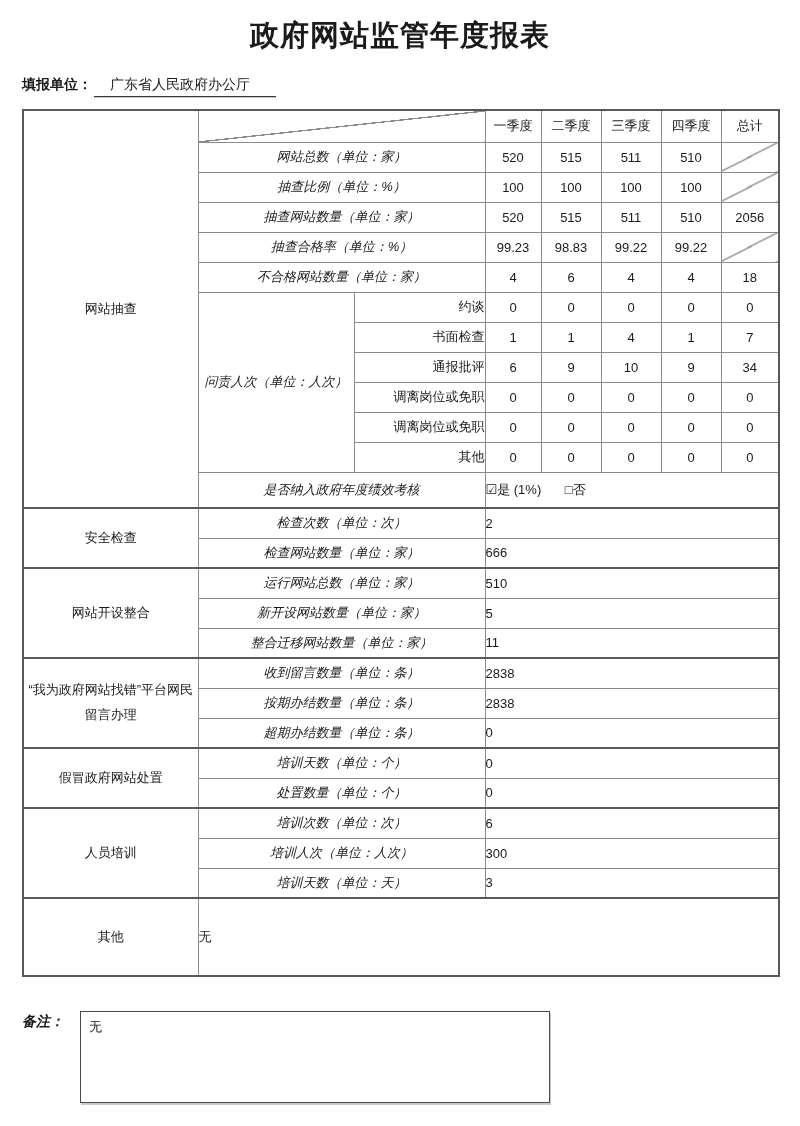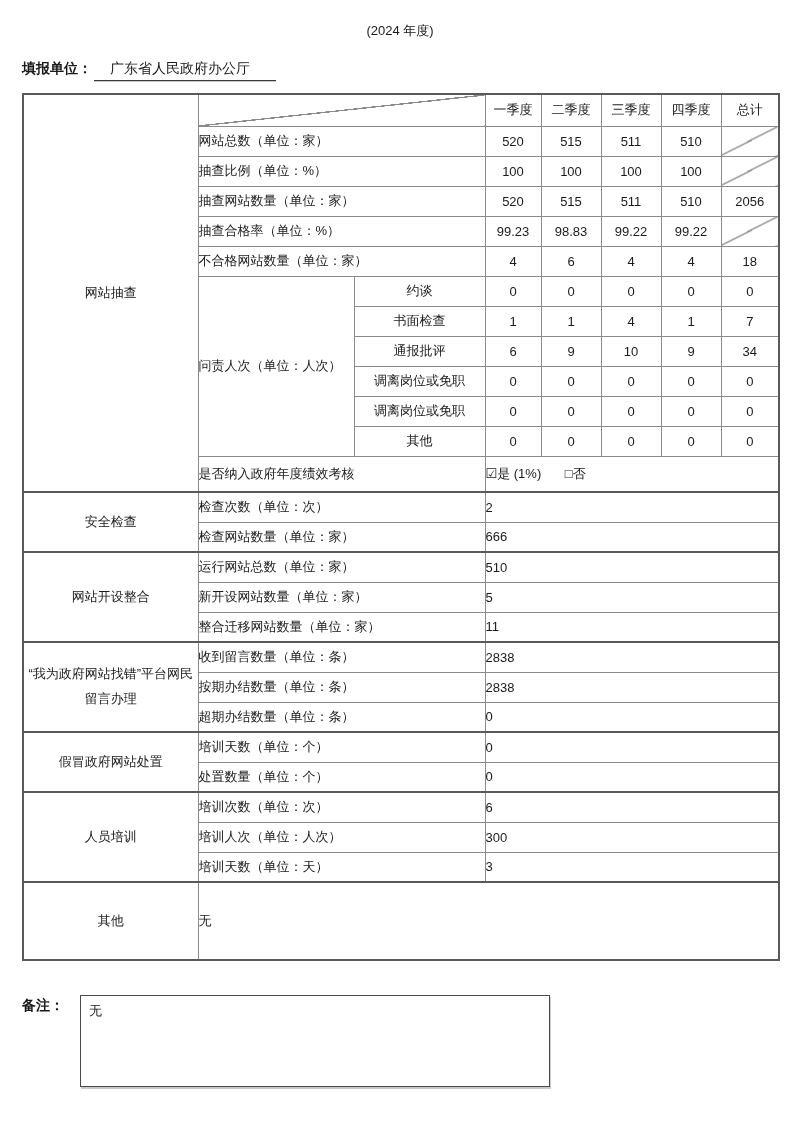--- a/index.html
+++ b/index.html
@@ -10,41 +10,41 @@
   .unit-line{margin:20px 8px 0 22px;font-size:14px;}
   .unit-label{font-weight:bold;}
   .unit-value{display:inline-block;min-width:138px;padding:0 26px 2px 16px;margin-left:2px;
     border-bottom:1px solid #3a3a3a;box-shadow:0 1px 0 #c9c9c9;}
   table.report{border-collapse:collapse;table-layout:fixed;width:756px;margin:12px 0 0 22px;
     font-size:13px;}
   table.report{border:2px solid #595959;}
   table.report td{border:1px solid #8a8a8a;padding:0;vertical-align:middle;overflow:hidden;}
   tr.sec>td{border-top:2px solid #595959;}
   td.sec-label{text-align:center;line-height:1.9;padding:0 6px;margin-top:29px;}
-  td.lbl{padding:0 4px;}
-  td.sublbl{text-align:center;padding:0 4px;}
+  td.lbl{text-align:center;padding:0 4px;font-style:italic;}
+  td.sublbl{text-align:right;padding:0 4px;}
   td.qh{text-align:center;}
   td.val{text-align:center;}
   td.valwide{text-align:left;padding:0 0 0 7px;}
   td.valtop{text-align:left;vertical-align:top;padding:5px 8px;}
   td.diag{background:linear-gradient(to bottom right,
       transparent calc(50% - 0.7px),#8a8a8a calc(50% - 0.7px),
       #8a8a8a calc(50% + 0.7px),transparent calc(50% + 0.7px));}
   tr.h32{height:32px;} tr.h30{height:30px;} tr.h28{height:36px;} tr.h78{height:78px;}
   .gap{margin-left:20px;}
   .remark{display:flex;align-items:flex-start;margin:34px 0 0 22px;}
-  .remark-label{font-weight:bold;font-size:14px;padding-top:2px;}
+  .remark-label{font-weight:bold;font-size:14px;padding-top:2px;font-style:italic;}
   .remark-box{margin-left:16px;width:452px;height:78px;border:1px solid #4a4a4a;
     box-shadow:1px 2px 0 #c9c9c9;padding:6px 8px;font-size:13px;}
 </style>
 </head>
 <body>
 
 <div class="sheet">
-  <div class="subtitle">(2024 年度)</div>
+  <div class="title">政府网站监管年度报表</div>
   <div class="unit-line">
     <span class="unit-label">填报单位：</span><span class="unit-value">广东省人民政府办公厅</span>
   </div>
 
   <table class="report">
     <colgroup>
       <col style="width:175px">
         <col style="width:156px">
         <col style="width:131px">
       <col style="width:56px">

